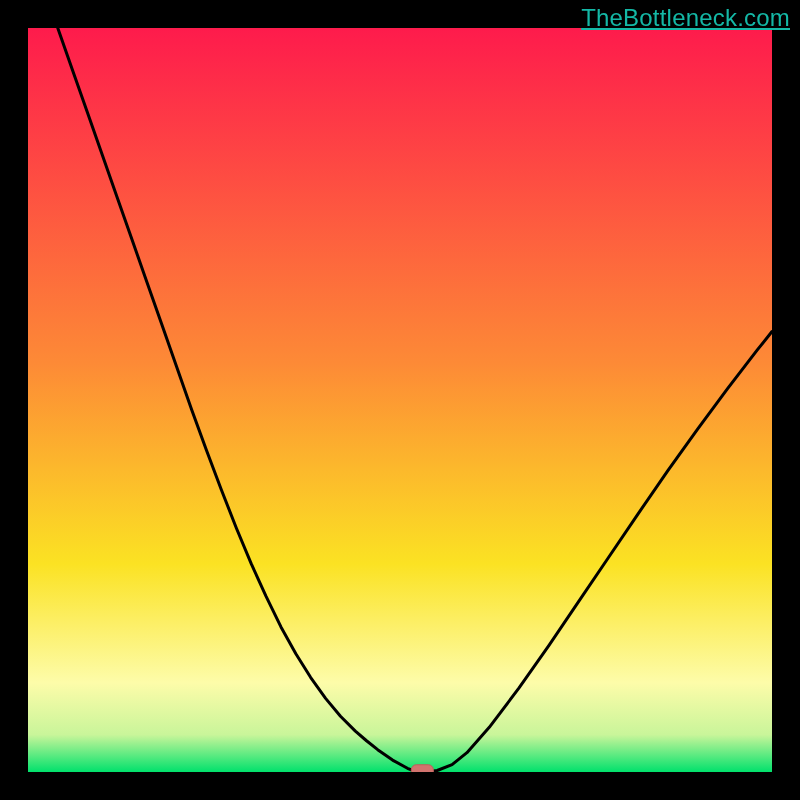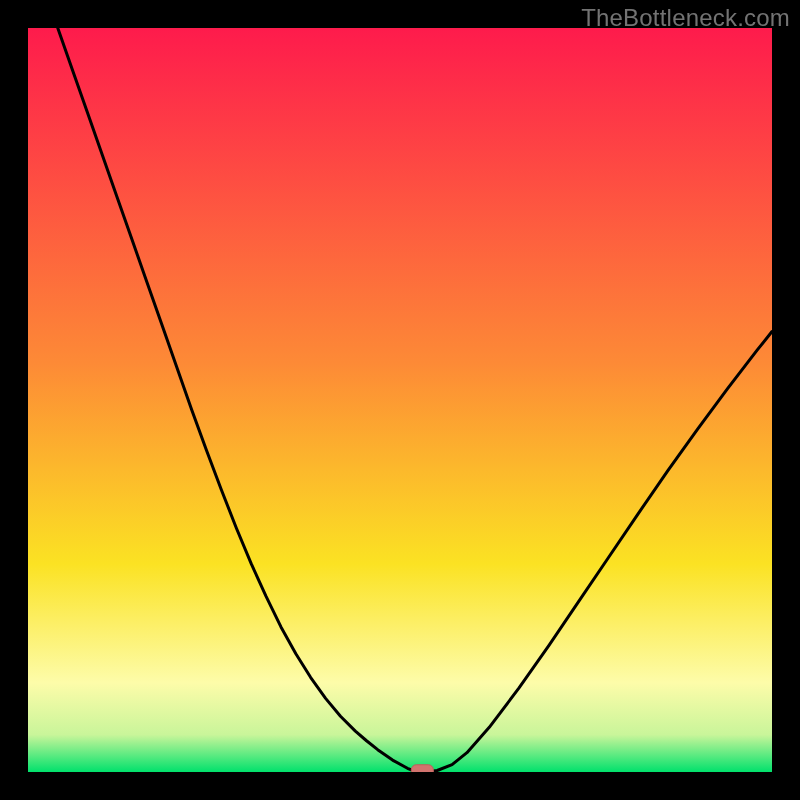--- a/index.html
+++ b/index.html
@@ -21,25 +21,26 @@
     left: 28px;
     top: 28px;
     width: 744px;
     height: 744px;
     overflow: hidden;
   }
   .watermark {
     position: absolute;
     top: 4px;
     right: 10px;
-    color: #737373;
+    color: #14b8a6;
     font-size: 24px;
     font-weight: 500;
     letter-spacing: 0.2px;
     user-select: none;
+    text-decoration: underline;
   }
   svg { display: block; }
 </style>
 </head>
 <body>
 
 <div class="frame">
   <div class="plot">
     <svg id="plot-svg" width="744" height="744" viewBox="0 0 744 744">
       <defs>

